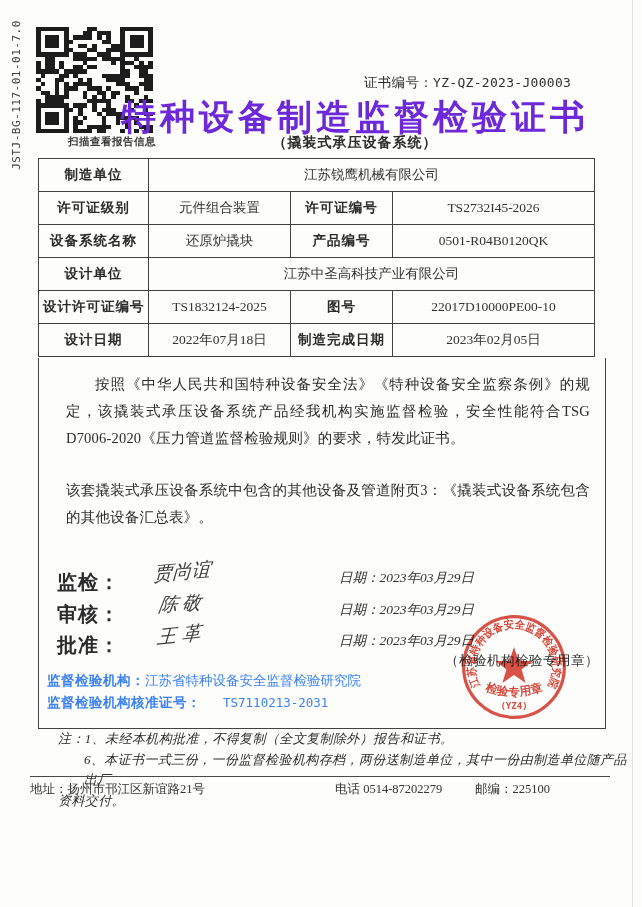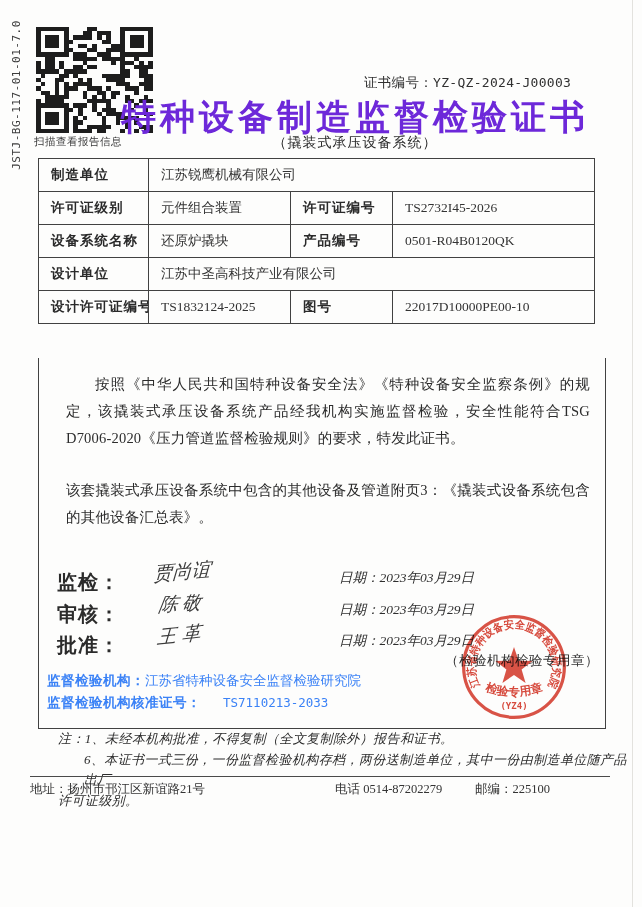--- a/index.html
+++ b/index.html
@@ -15,46 +15,46 @@
   }
   
   .vcode{
     position:absolute; left:-57px; top:87px; width:150px; height:16px;
     transform:rotate(-90deg); text-align:center;
     font-family:"DejaVu Sans Mono","Liberation Mono",monospace;
     font-size:11px; letter-spacing:.5px; color:#3c3c3c;
   }
   .qr{position:absolute; left:36px; top:27px; width:117px; height:106px;}
   .qr-caption{
-    position:absolute; left:34px; top:135px; width:122px; text-align:left;
-    font-size:10.5px; color:#3a3a3a; letter-spacing:.5px;
+    position:absolute; left:34px; top:135px; width:122px; text-align:right;
+    font-size:10.5px; color:#3a3a3a; letter-spacing:.5px;font-weight:bold;
   }
   .cert-no{
     position:absolute; left:364px; top:74px; font-size:13.5px; color:#303030;
     letter-spacing:.3px; white-space:nowrap;
   }
   .cert-no .num{font-family:"DejaVu Sans Mono","Liberation Mono",monospace; font-size:13px;}
   .doc-title{
     position:absolute; left:120px; top:94px; width:470px; text-align:center;
     font-family:"Liberation Sans","DejaVu Sans",sans-serif;
     font-size:35px; font-weight:bold; letter-spacing:4px; color:#6d28d9;
     white-space:nowrap;
   }
   .doc-subtitle{
     position:absolute; left:120px; top:134px; width:470px; text-align:center;
-    font-size:14px; font-weight:normal; letter-spacing:1px; color:#2c2c2c;
+    font-size:14px; font-weight:bold; letter-spacing:1px; color:#2c2c2c;
   }
   
   table.info{
     position:absolute; left:38px; top:158px; width:556px;
     border-collapse:collapse; table-layout:fixed;
   }
   table.info td{
-    border:1px solid #414141; height:32px; 
-    font-size:13.5px; padding:0 12px; overflow:hidden; white-space:nowrap;
+    border:1px solid #414141; height:32px; text-align:center;
+    font-size:13.5px; padding:0 4px; overflow:hidden; white-space:nowrap;
   }
   table.info td.lbl{font-weight:bold; letter-spacing:1px; color:#2a2a2a;}
   table.info td.val{color:#333;}
   
   .bodybox{
     position:absolute; left:38px; top:190px; width:554px; height:369px;
     border:1px solid #414141; border-top:none;
   }
   .bodybox{top:358px; height:370px;padding-left:12px;}
   .para{
@@ -441,21 +441,21 @@
       <rect x="13" y="24" width="1" height="1" fill="#1d1d1d"></rect>
       <rect x="14" y="24" width="1" height="1" fill="#1d1d1d"></rect>
       <rect x="18" y="24" width="1" height="1" fill="#1d1d1d"></rect>
       <rect x="21" y="24" width="1" height="1" fill="#1d1d1d"></rect>
       <rect x="23" y="24" width="1" height="1" fill="#1d1d1d"></rect>
       <rect x="24" y="24" width="1" height="1" fill="#1d1d1d"></rect>
     </svg>
   <div class="qr-caption">扫描查看报告信息</div>
 
   <div class="cert-no">
-    <span>证书编号：</span><span class="num">YZ-QZ-2024-J00003</span>
+    <span>证书编号：</span><span class="num">YZ-QZ-2023-J00003</span>
   </div>
 
   <div class="doc-title">特种设备制造监督检验证书</div>
   <div class="doc-subtitle">（撬装式承压设备系统）</div>
 
   <table class="info">
     <colgroup>
         <col style="width:110px">
         <col style="width:142px">
         <col style="width:102px">
@@ -481,20 +481,26 @@
     <tr>
       <td class="lbl">设计单位</td>
       <td class="val" colspan="3">江苏中圣高科技产业有限公司</td>
     </tr>
     <tr>
       <td class="lbl">设计许可证编号</td>
       <td class="val">TS1832124-2025</td>
       <td class="lbl">图号</td>
       <td class="val">22017D10000PE00-10</td>
     </tr>
+    <tr>
+      <td class="lbl">设计日期</td>
+      <td class="val">2022年07月18日</td>
+      <td class="lbl">制造完成日期</td>
+      <td class="val">2023年02月05日</td>
+    </tr>
   </tbody>
     </table>
 
   <div class="bodybox">
     <div class="para indent">按照《中华人民共和国特种设备安全法》《特种设备安全监察条例》的规定，该撬装式承压设备系统产品经我机构实施监督检验，安全性能符合TSG D7006-2020《压力管道监督检验规则》的要求，特发此证书。</div>
     <div class="para second">该套撬装式承压设备系统中包含的其他设备及管道附页3：《撬装式设备系统包含的其他设备汇总表》。</div>
 
     <div class="sign-row row1">
       <span class="slabel">监检：</span>
       <span class="sig s1">贾尚谊</span>
@@ -510,21 +516,21 @@
       <span class="sig s3">王革</span>
       <span class="sdate"><span>日期：</span><span>2023年03月29日</span></span>
     </div>
 
     <div class="seal-note">（检验机构检验专用章）</div>
 
     <div class="agency agency1">
       <span class="alabel">监督检验机构：</span><span>江苏省特种设备安全监督检验研究院</span>
     </div>
     <div class="agency agency2">
-      <span class="alabel">监督检验机构核准证号：</span><span class="certnum">TS7110213-2033</span>
+      <span class="alabel">监督检验机构核准证号：</span><span class="certnum">TS7110213-2031</span>
     </div>
 
     <svg class="seal" viewBox="0 0 120 120">
       <defs>
         <path id="ringArc" d="M 24.5,80.5 A 41,41 0 1 1 95.5,80.5" fill="none"></path>
         <path id="labelArc" d="M 27,84 Q 60,96 93,84" fill="none"></path>
       </defs>
       <circle cx="60" cy="60" r="53" fill="none" stroke="#d53a2c" stroke-width="3.4" opacity="0.95"></circle>
       <text fill="#d53a2c" font-size="11.5" font-weight="bold" font-family="'Liberation Serif','DejaVu Serif',serif">
         <textPath href="#ringArc" startOffset="1" textLength="170" lengthAdjust="spacingAndGlyphs">江苏省特种设备安全监督检验研究院</textPath>
@@ -533,21 +539,21 @@
       <text fill="#d53a2c" font-size="12.5" font-weight="bold" text-anchor="middle" font-family="'Liberation Serif','DejaVu Serif',serif">
         <textPath href="#labelArc" startOffset="50%">检验专用章</textPath>
       </text>
       <text x="60" y="104" fill="#d53a2c" font-size="9.5" font-weight="bold" text-anchor="middle" font-family="'DejaVu Sans Mono','Liberation Mono',monospace">(YZ4)</text>
     </svg>
   </div>
 
   <div class="notes">
     <div class="n1">注：1、未经本机构批准，不得复制（全文复制除外）报告和证书。</div>
     <div class="n2">6、本证书一式三份，一份监督检验机构存档，两份送制造单位，其中一份由制造单位随产品出厂</div>
-    <div class="n3">许可证级别。</div>
+    <div class="n3">资料交付。</div>
   </div>
 
   <div class="footer-rule"></div>
   <div class="footer-line">
     <span class="addr">地址：扬州市邗江区新谊路21号</span>
     <span class="phone">电话 0514-87202279</span>
     <span class="post">邮编：225100</span>
   </div>
 
 </div>

